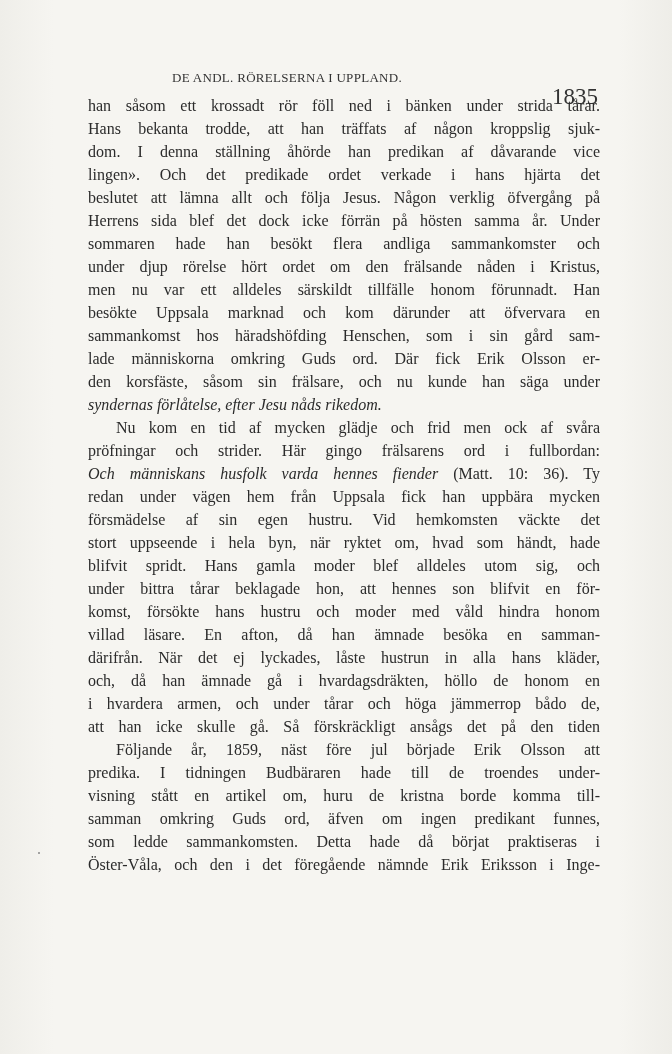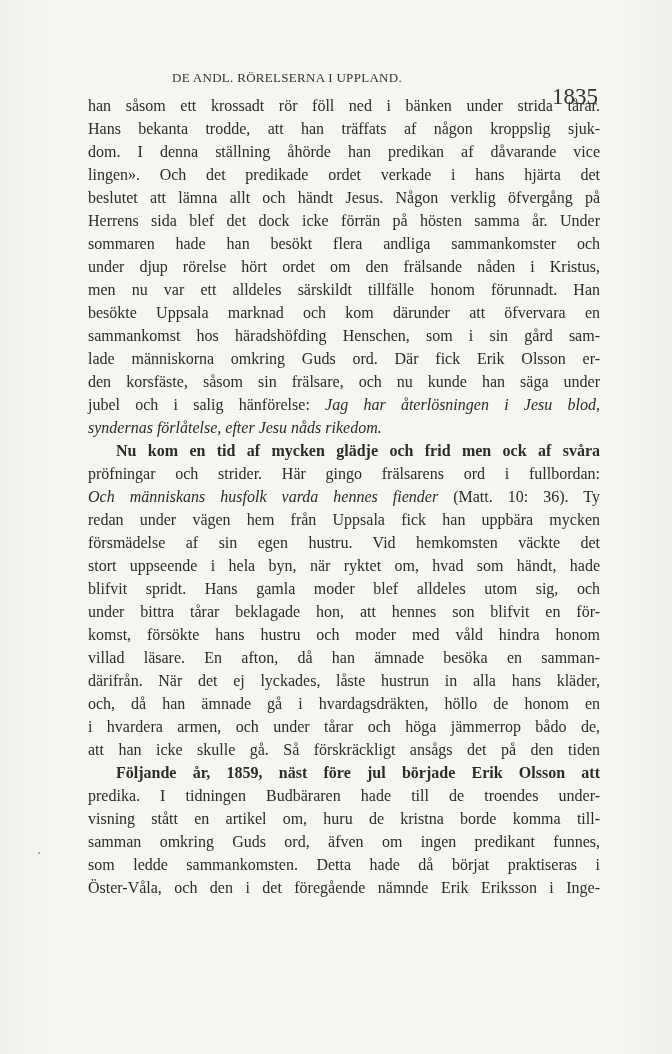--- a/index.html
+++ b/index.html
@@ -57,21 +57,20 @@
     white-space: nowrap;
     text-align: justify;
     text-align-last: justify;
     color: #2b2b2b;
   }
   .line.last {
     text-align-last: left;
   }
   .line.indent {
     padding-left: 28px;
-    font-weight: bold;
   }
   .it {
     font-style: italic;
   }
   .margin-dot {
     position: absolute;
     left: 38px;
     top: 852px;
     width: 2px;
     height: 2px;
@@ -86,30 +85,29 @@
   <div class="running-head">
     <span class="running-title">DE ANDL. RÖRELSERNA I UPPLAND.</span>
     <span class="page-number">1835</span>
   </div>
 
   <div class="body-text" id="body-text">
       <div class="line"><span>han såsom ett krossadt rör föll ned i bänken under strida tårar.</span></div>
       <div class="line"><span>Hans bekanta trodde, att han träffats af någon kroppslig sjuk-</span></div>
       <div class="line"><span>dom. I denna ställning åhörde han predikan af dåvarande vice</span></div>
       <div class="line"><span>lingen». Och det predikade ordet verkade i hans hjärta det</span></div>
-      <div class="line"><span>beslutet att lämna allt och händt Jesus. Någon verklig öfvergång på</span></div>
+      <div class="line"><span>beslutet att lämna allt och följa Jesus. Någon verklig öfvergång på</span></div>
       <div class="line"><span>Herrens sida blef det dock icke förrän på hösten samma år. Under</span></div>
       <div class="line"><span>sommaren hade han besökt flera andliga sammankomster och</span></div>
       <div class="line"><span>under djup rörelse hört ordet om den frälsande nåden i Kristus,</span></div>
       <div class="line"><span>men nu var ett alldeles särskildt tillfälle honom förunnadt. Han</span></div>
       <div class="line"><span>besökte Uppsala marknad och kom därunder att öfvervara en</span></div>
       <div class="line"><span>sammankomst hos häradshöfding Henschen, som i sin gård sam-</span></div>
       <div class="line"><span>lade människorna omkring Guds ord. Där fick Erik Olsson er-</span></div>
       <div class="line"><span>den korsfäste, såsom sin frälsare, och nu kunde han säga under</span></div>
-      <div class="line"><span>jubel och i salig hänförelse: </span><span class="it">Jag har återlösningen i Jesu blod,</span></div>
       <div class="line last"><span class="it">syndernas förlåtelse, efter Jesu nåds rikedom.</span></div>
       <div class="line indent"><span>Nu kom en tid af mycken glädje och frid men ock af svåra</span></div>
       <div class="line"><span>pröfningar och strider. Här gingo frälsarens ord i fullbordan:</span></div>
       <div class="line"><span class="it">Och människans husfolk varda hennes fiender</span><span> (Matt. 10: 36). Ty</span></div>
       <div class="line"><span>redan under vägen hem från Uppsala fick han uppbära mycken</span></div>
       <div class="line"><span>försmädelse af sin egen hustru. Vid hemkomsten väckte det</span></div>
       <div class="line"><span>stort uppseende i hela byn, när ryktet om, hvad som händt, hade</span></div>
       <div class="line"><span>blifvit spridt. Hans gamla moder blef alldeles utom sig, och</span></div>
       <div class="line"><span>under bittra tårar beklagade hon, att hennes son blifvit en för-</span></div>
       <div class="line"><span>komst, försökte hans hustru och moder med våld hindra honom</span></div>

